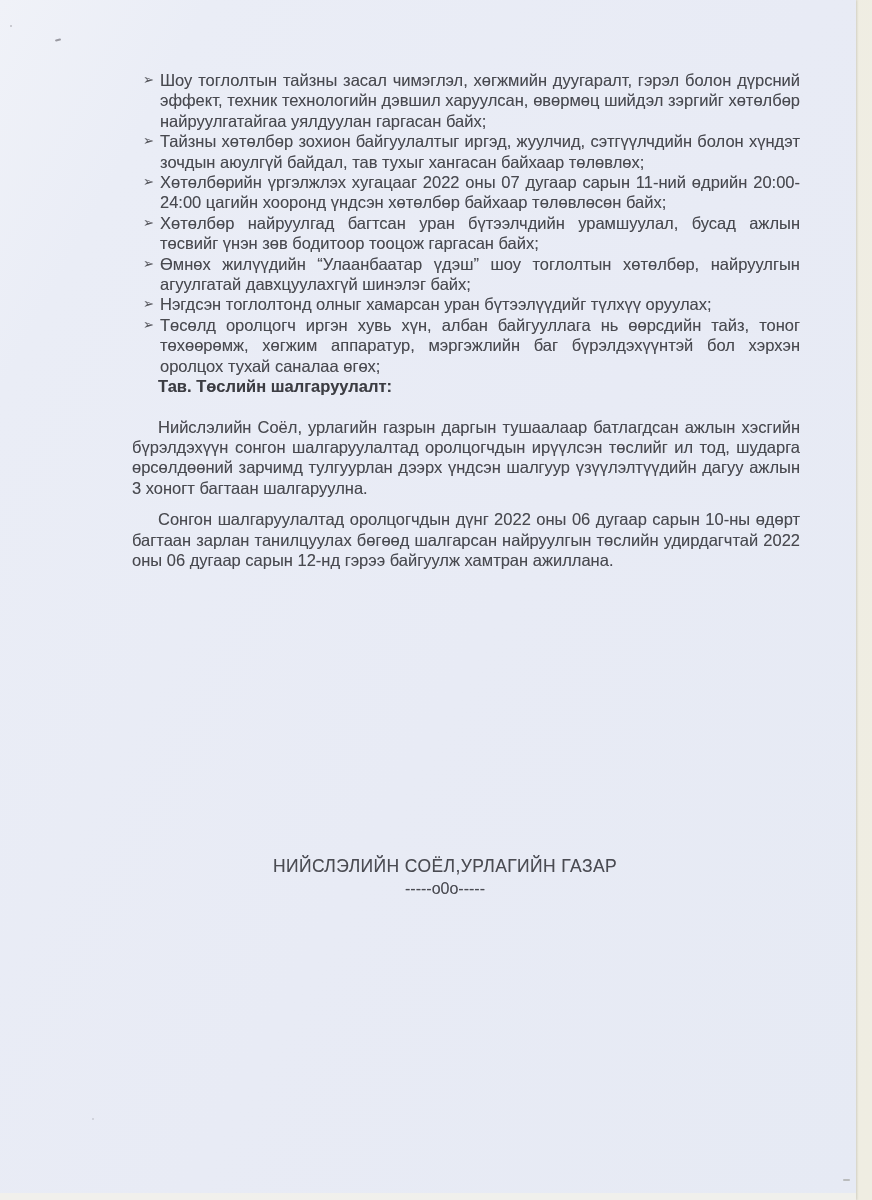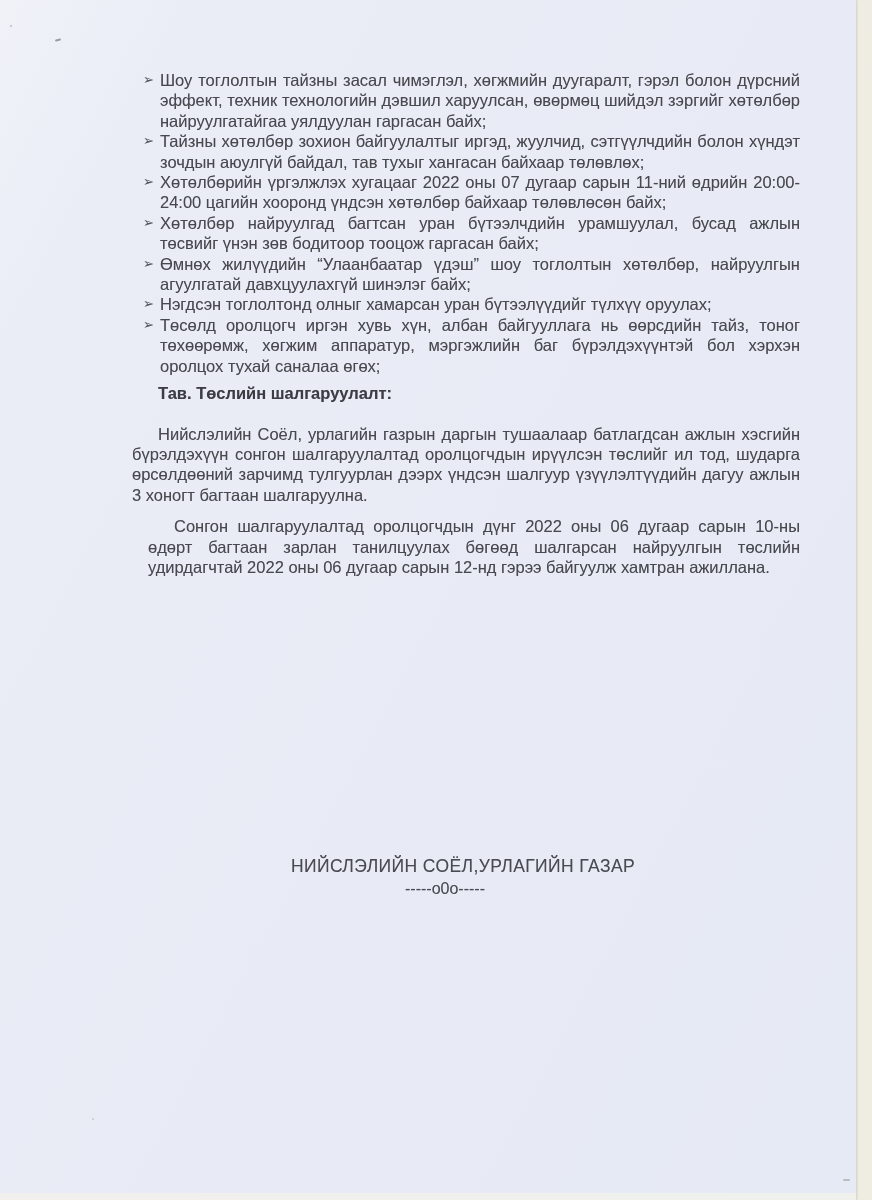--- a/index.html
+++ b/index.html
@@ -41,30 +41,29 @@
     padding-left: 28px;
     margin: 0;
   }
   ul.bullets li .marker {
     position: absolute;
     left: 11px; top: 0;
     font-size: 13px;
     color: #55565c;
   }
   .heading {
-    margin-top: 7px;
     padding-left: 26px;
     font-weight: 700;
     color: #3c3d43;
   }
   .para1 { margin: 20px 0 0 0; text-indent: 26px; }
-  .para2 { margin: 11px 0 0 16px; text-indent: 26px; }
+  .para2 { margin: 11px 0 0 0; text-indent: 26px; }
   .footer-org {
     position: absolute;
-    left: 108px; top: 856px;
+    left: 90px; top: 856px;
     width: 710px;
     text-align: center;
     font-size: 17.5px;
     letter-spacing: 0.4px;
     color: #4a4b52;
     text-shadow: 0 0 0.6px rgba(72,73,79,0.35);
   }
   .footer-divider {
     position: absolute;
     left: 90px; top: 880px;

